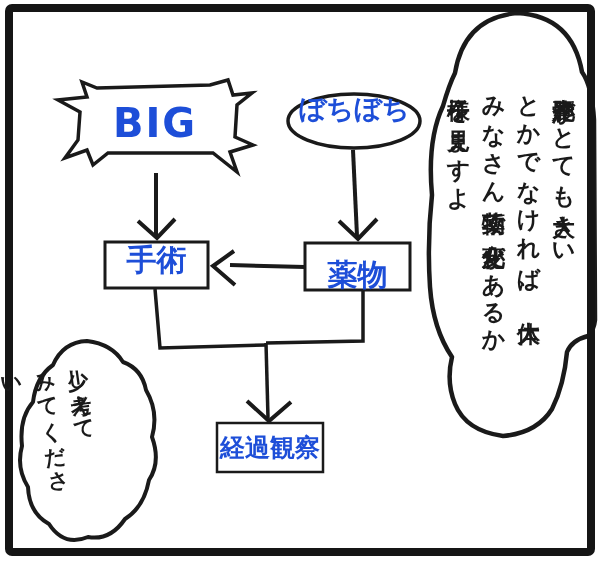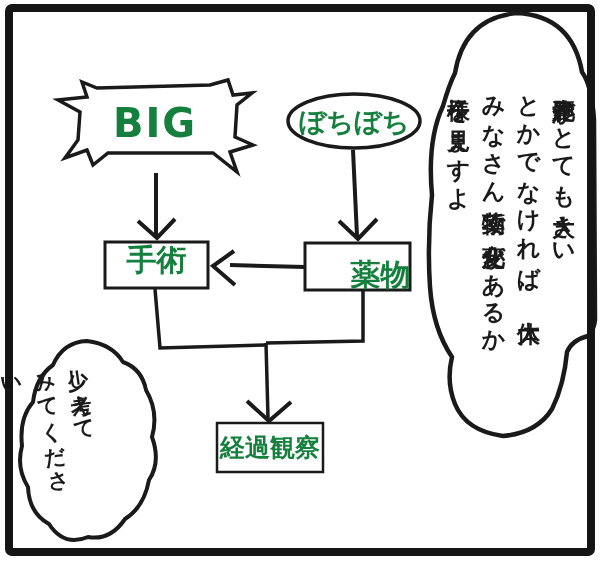--- a/index.html
+++ b/index.html
@@ -8,21 +8,21 @@
     width:600px;height:561px;
     background:#ffffff;
     overflow:hidden;
     font-family:"DejaVu Sans","Liberation Sans",sans-serif;
     color:#1a1a1a;
   }
   .art{position:absolute;left:0;top:0;}
   .label{
     position:absolute;
     display:flex;align-items:center;justify-content:center;
-    font-weight:bold;color:#15803d;white-space:nowrap;
+    font-weight:bold;color:#1d4ed8;white-space:nowrap;
   }
   .big-label{font-size:40px;letter-spacing:2px;}
   .oval-label{font-size:27px;}
   .box-label{font-size:30px;}
   .box-label-sm{font-size:25px;border-radius:12px;}
   .vtext{
     position:absolute;
     writing-mode:vertical-rl;
     text-orientation:upright;
     font-weight:bold;
@@ -98,25 +98,25 @@
     <polyline points="266,343 268,418" fill="none" stroke="#1a1a1a" stroke-width="3.5"></polyline>
     <polyline points="247,401 269,421 291,402" fill="none" stroke="#1a1a1a" stroke-width="4"></polyline>
 
     <rect x="105" y="242" width="103" height="46" fill="#ffffff" stroke="#1a1a1a" stroke-width="3"></rect>
     <rect x="305" y="243" width="105" height="47" fill="#ffffff" stroke="#1a1a1a" stroke-width="3"></rect>
     <rect x="217" y="423" width="106" height="49" fill="#ffffff" stroke="#1a1a1a" stroke-width="2.5"></rect>
   </svg>
 
   <div class="label big-label" style="left:90px;top:99px;width:130px;height:48px;">BIG</div>
 
-  <div class="label oval-label" style="left:294px;top:104px;width:120px;height:36px;font-family:Liberation Mono, monospace;">ぼちぼち</div>
+  <div class="label oval-label" style="left:294px;top:91px;width:120px;height:36px;font-family:Liberation Mono, monospace;">ぼちぼち</div>
 
   <div class="label box-label" style="left:105px;top:242px;width:103px;height:36px;font-family:Liberation Mono, monospace;">手術</div>
 
-  <div class="label box-label" style="left:305px;top:243px;width:105px;height:64px;padding-left:23px;">薬物</div>
+  <div class="label box-label" style="left:305px;top:243px;width:105px;height:64px;">薬物</div>
 
   <div class="label box-label-sm" style="left:217px;top:423px;width:106px;height:49px;">経過観察</div>
 
   <div class="vtext vtext-right" style="left:441px;top:80px;width:140px;height:345px;">
     <div>嚢胞がとても大きい</div>
     <div>とかでなければ、大体</div>
     <div>みなさん薬物で変化があるか</div>
     <div>様子を見ますよ</div>
   </div>
 

